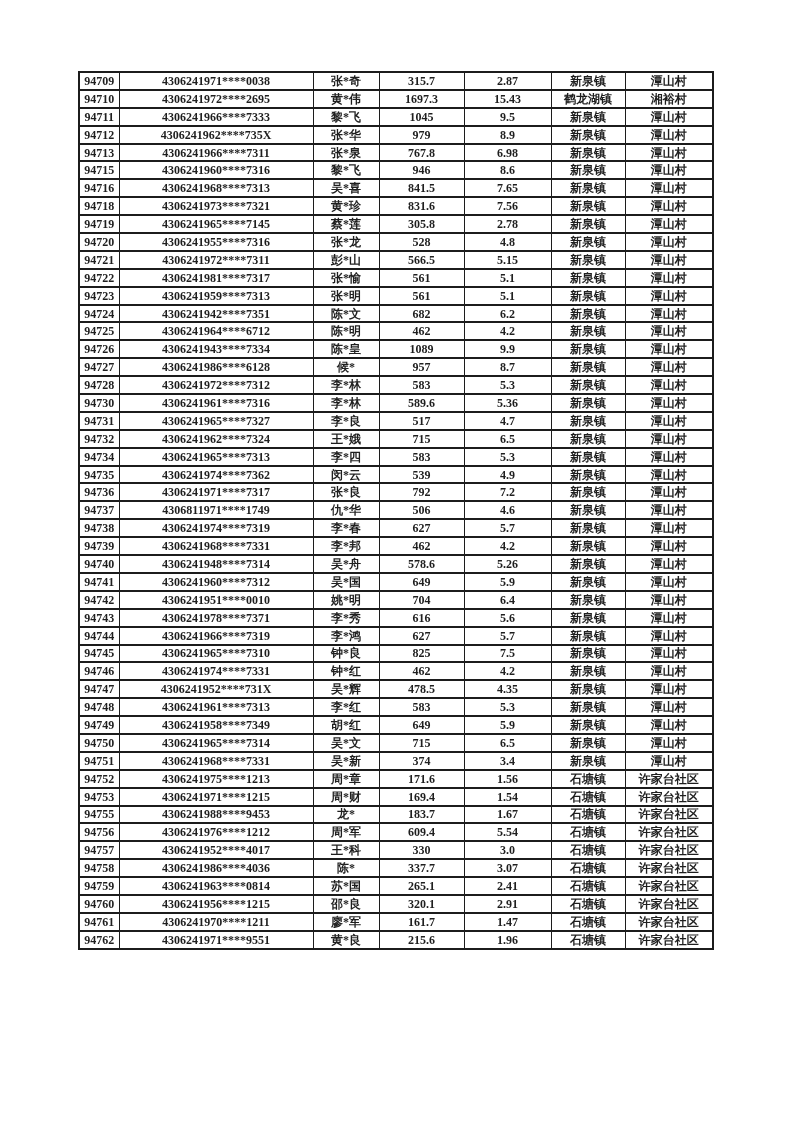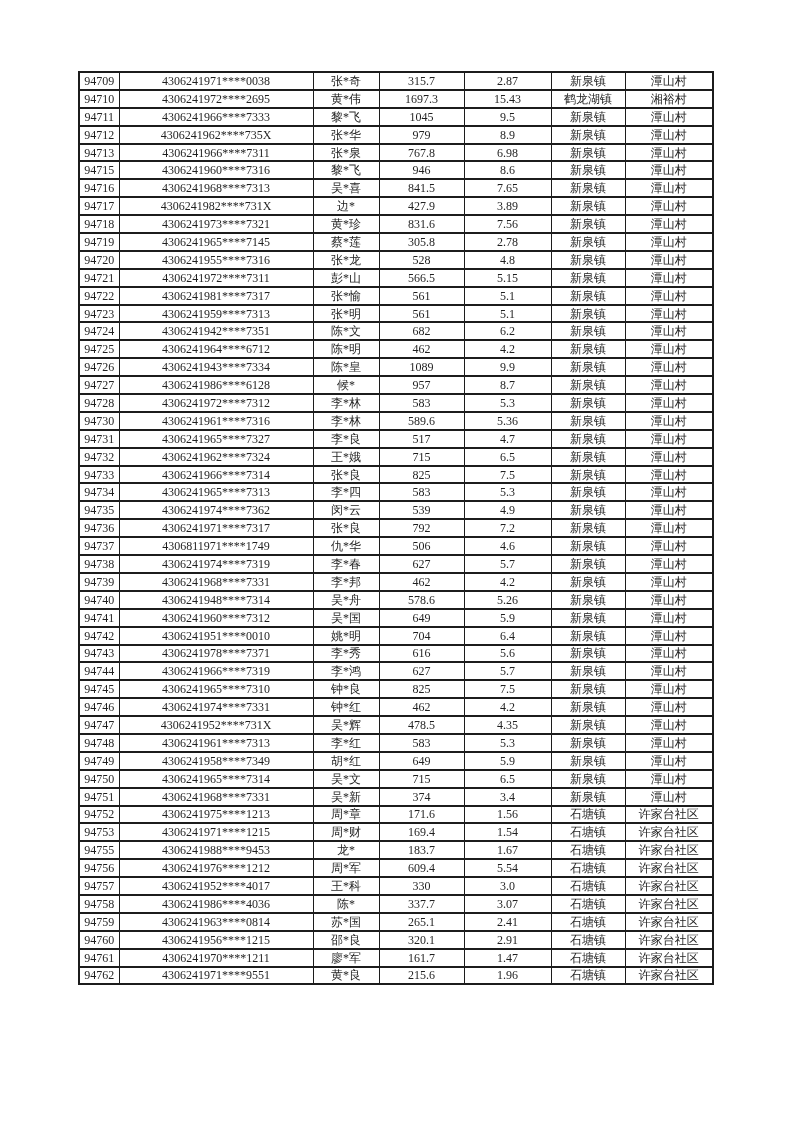--- a/index.html
+++ b/index.html
@@ -12,20 +12,21 @@
     width: 794px;
     height: 1122px;
     font-family: "Liberation Serif", "DejaVu Serif", serif;
     color: #1f1f1f;
   }
   .page {
     position: absolute;
     left: 0; top: 0;
     width: 794px; height: 1122px;
     background: #ffffff;
+    font-weight: bold;
   }
   table.data-table {
     position: absolute;
     left: 78px;
     top: 71px;
     width: 634px;
     border-collapse: collapse;
     table-layout: fixed;
     border: 2px solid #1c1c1c;
   }
@@ -116,29 +117,20 @@
         <tr>
           <td>94716</td>
           <td>4306241968****7313</td>
           <td>吴*喜</td>
           <td>841.5</td>
           <td>7.65</td>
           <td>新泉镇</td>
           <td>潭山村</td>
         </tr>
         <tr>
-          <td>94717</td>
-          <td>4306241982****731X</td>
-          <td>边*</td>
-          <td>427.9</td>
-          <td>3.89</td>
-          <td>新泉镇</td>
-          <td>潭山村</td>
-        </tr>
-        <tr>
           <td>94718</td>
           <td>4306241973****7321</td>
           <td>黄*珍</td>
           <td>831.6</td>
           <td>7.56</td>
           <td>新泉镇</td>
           <td>潭山村</td>
         </tr>
         <tr>
           <td>94719</td>
@@ -251,29 +243,20 @@
         <tr>
           <td>94732</td>
           <td>4306241962****7324</td>
           <td>王*娥</td>
           <td>715</td>
           <td>6.5</td>
           <td>新泉镇</td>
           <td>潭山村</td>
         </tr>
         <tr>
-          <td>94733</td>
-          <td>4306241966****7314</td>
-          <td>张*良</td>
-          <td>825</td>
-          <td>7.5</td>
-          <td>新泉镇</td>
-          <td>潭山村</td>
-        </tr>
-        <tr>
           <td>94734</td>
           <td>4306241965****7313</td>
           <td>李*四</td>
           <td>583</td>
           <td>5.3</td>
           <td>新泉镇</td>
           <td>潭山村</td>
         </tr>
         <tr>
           <td>94735</td>

